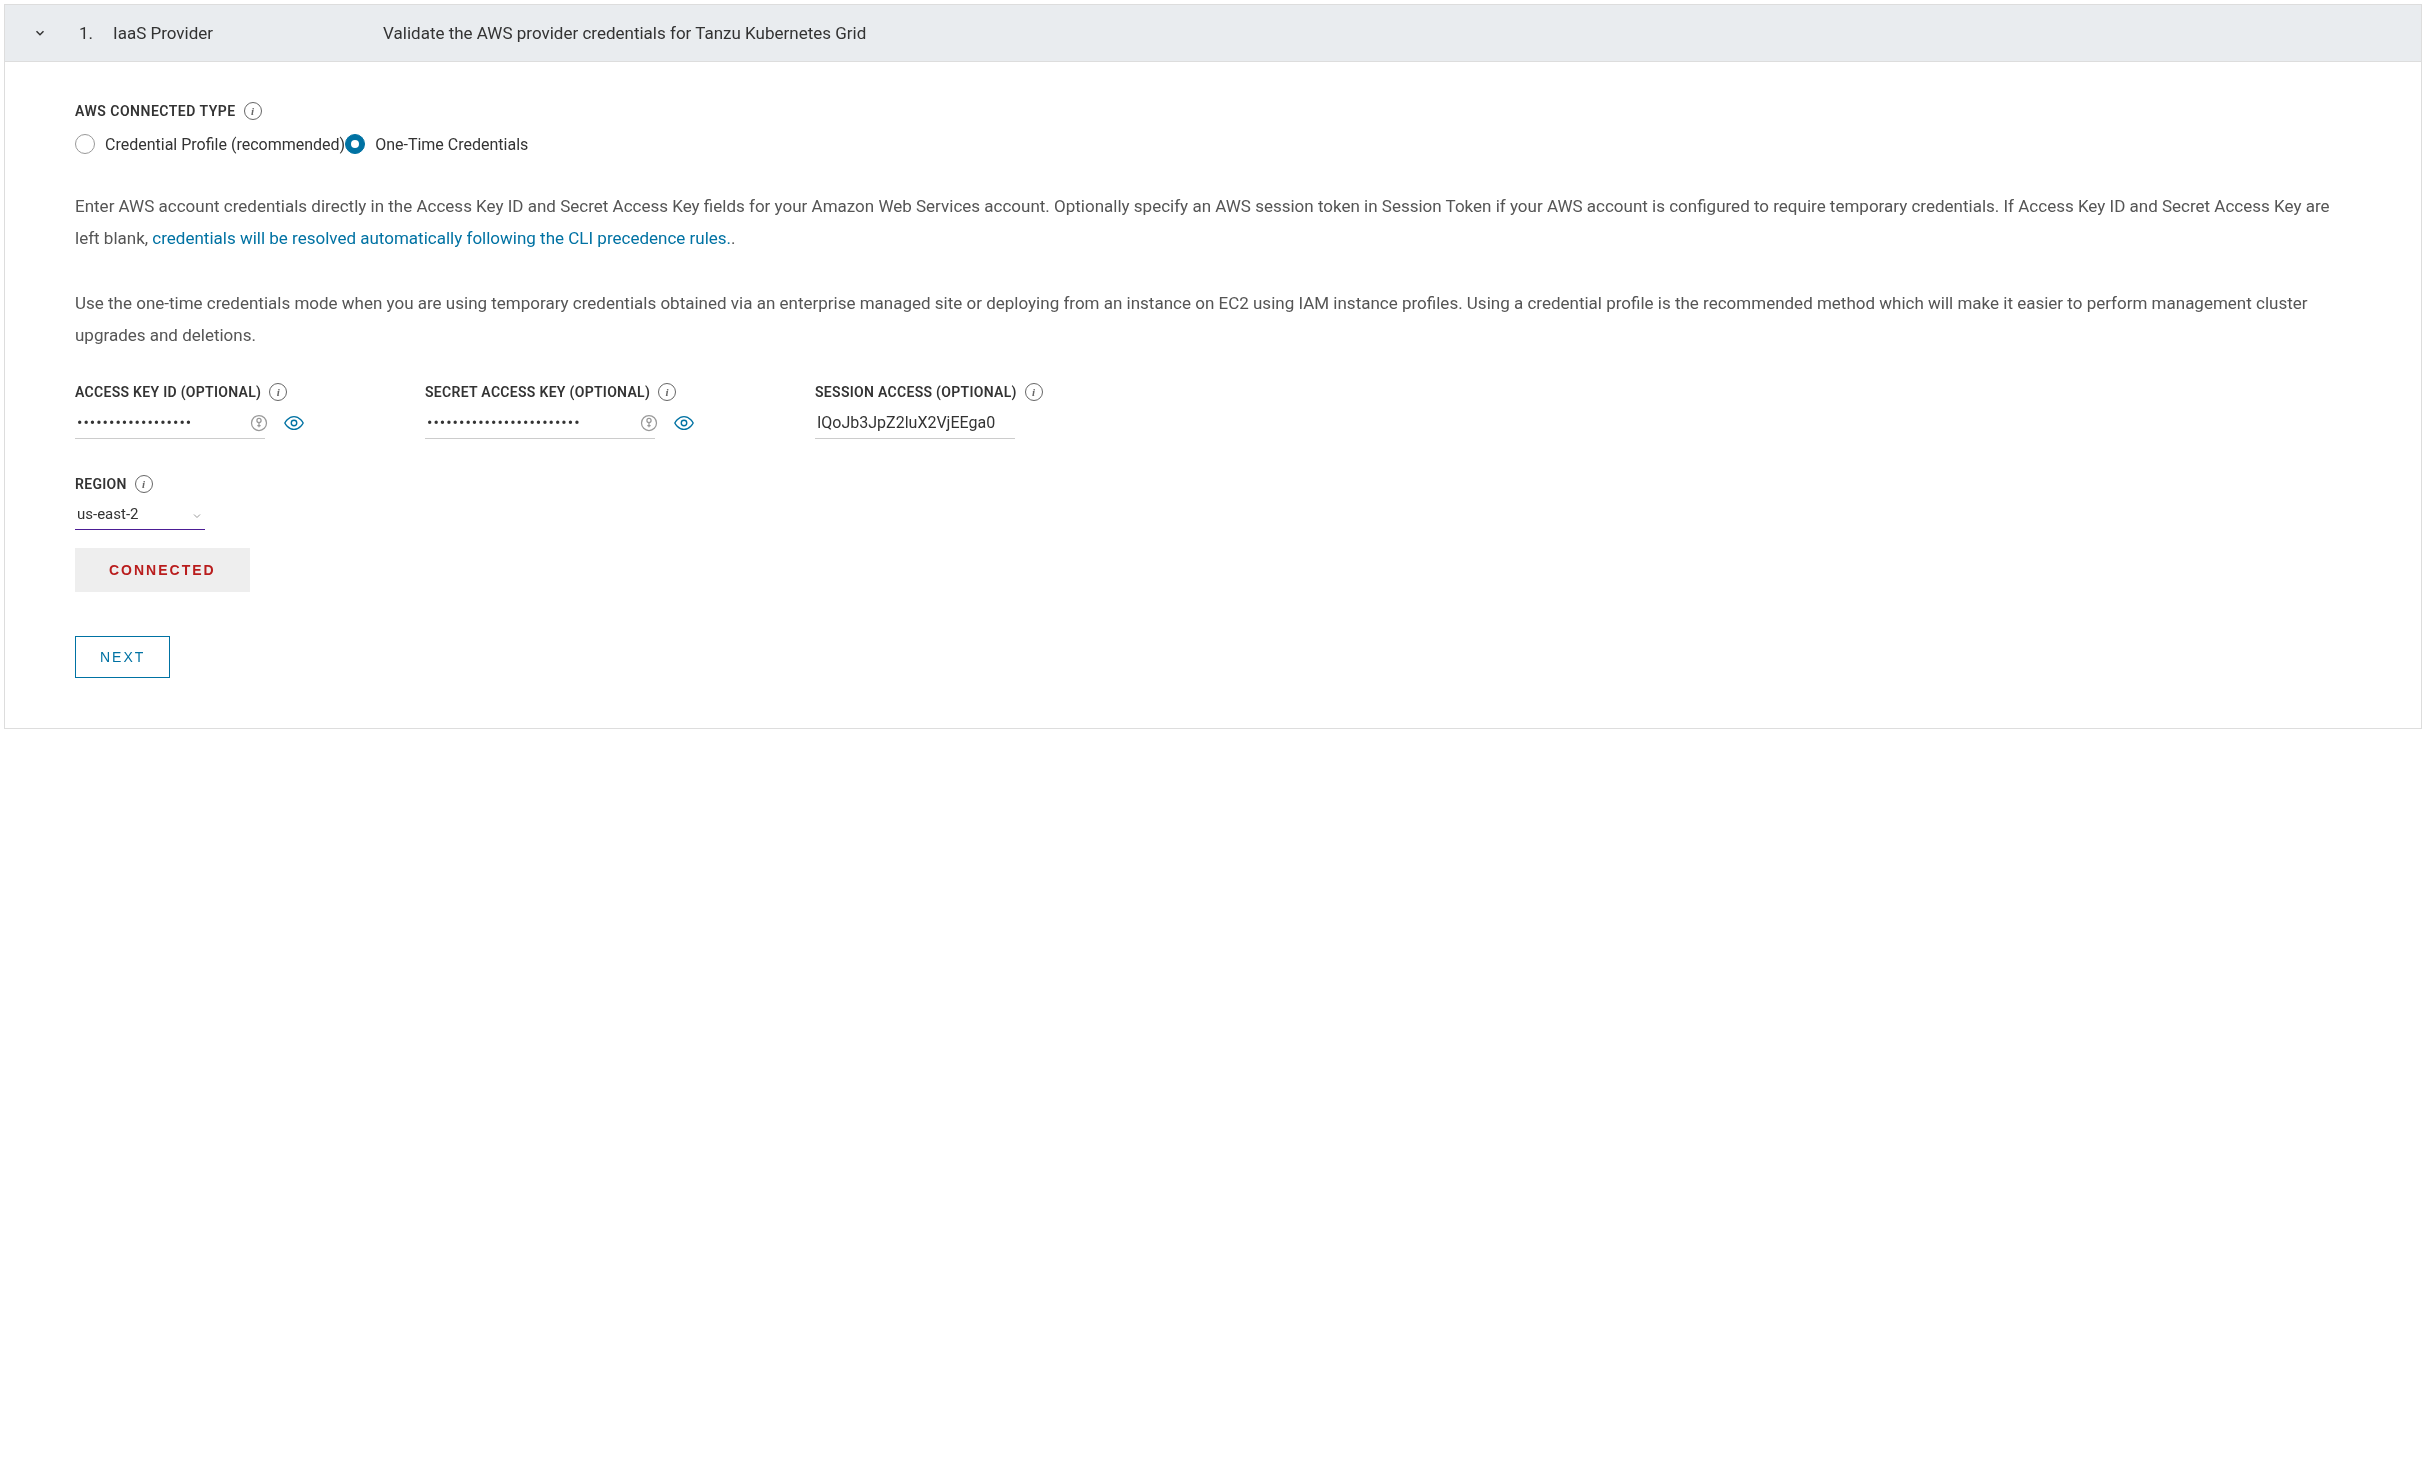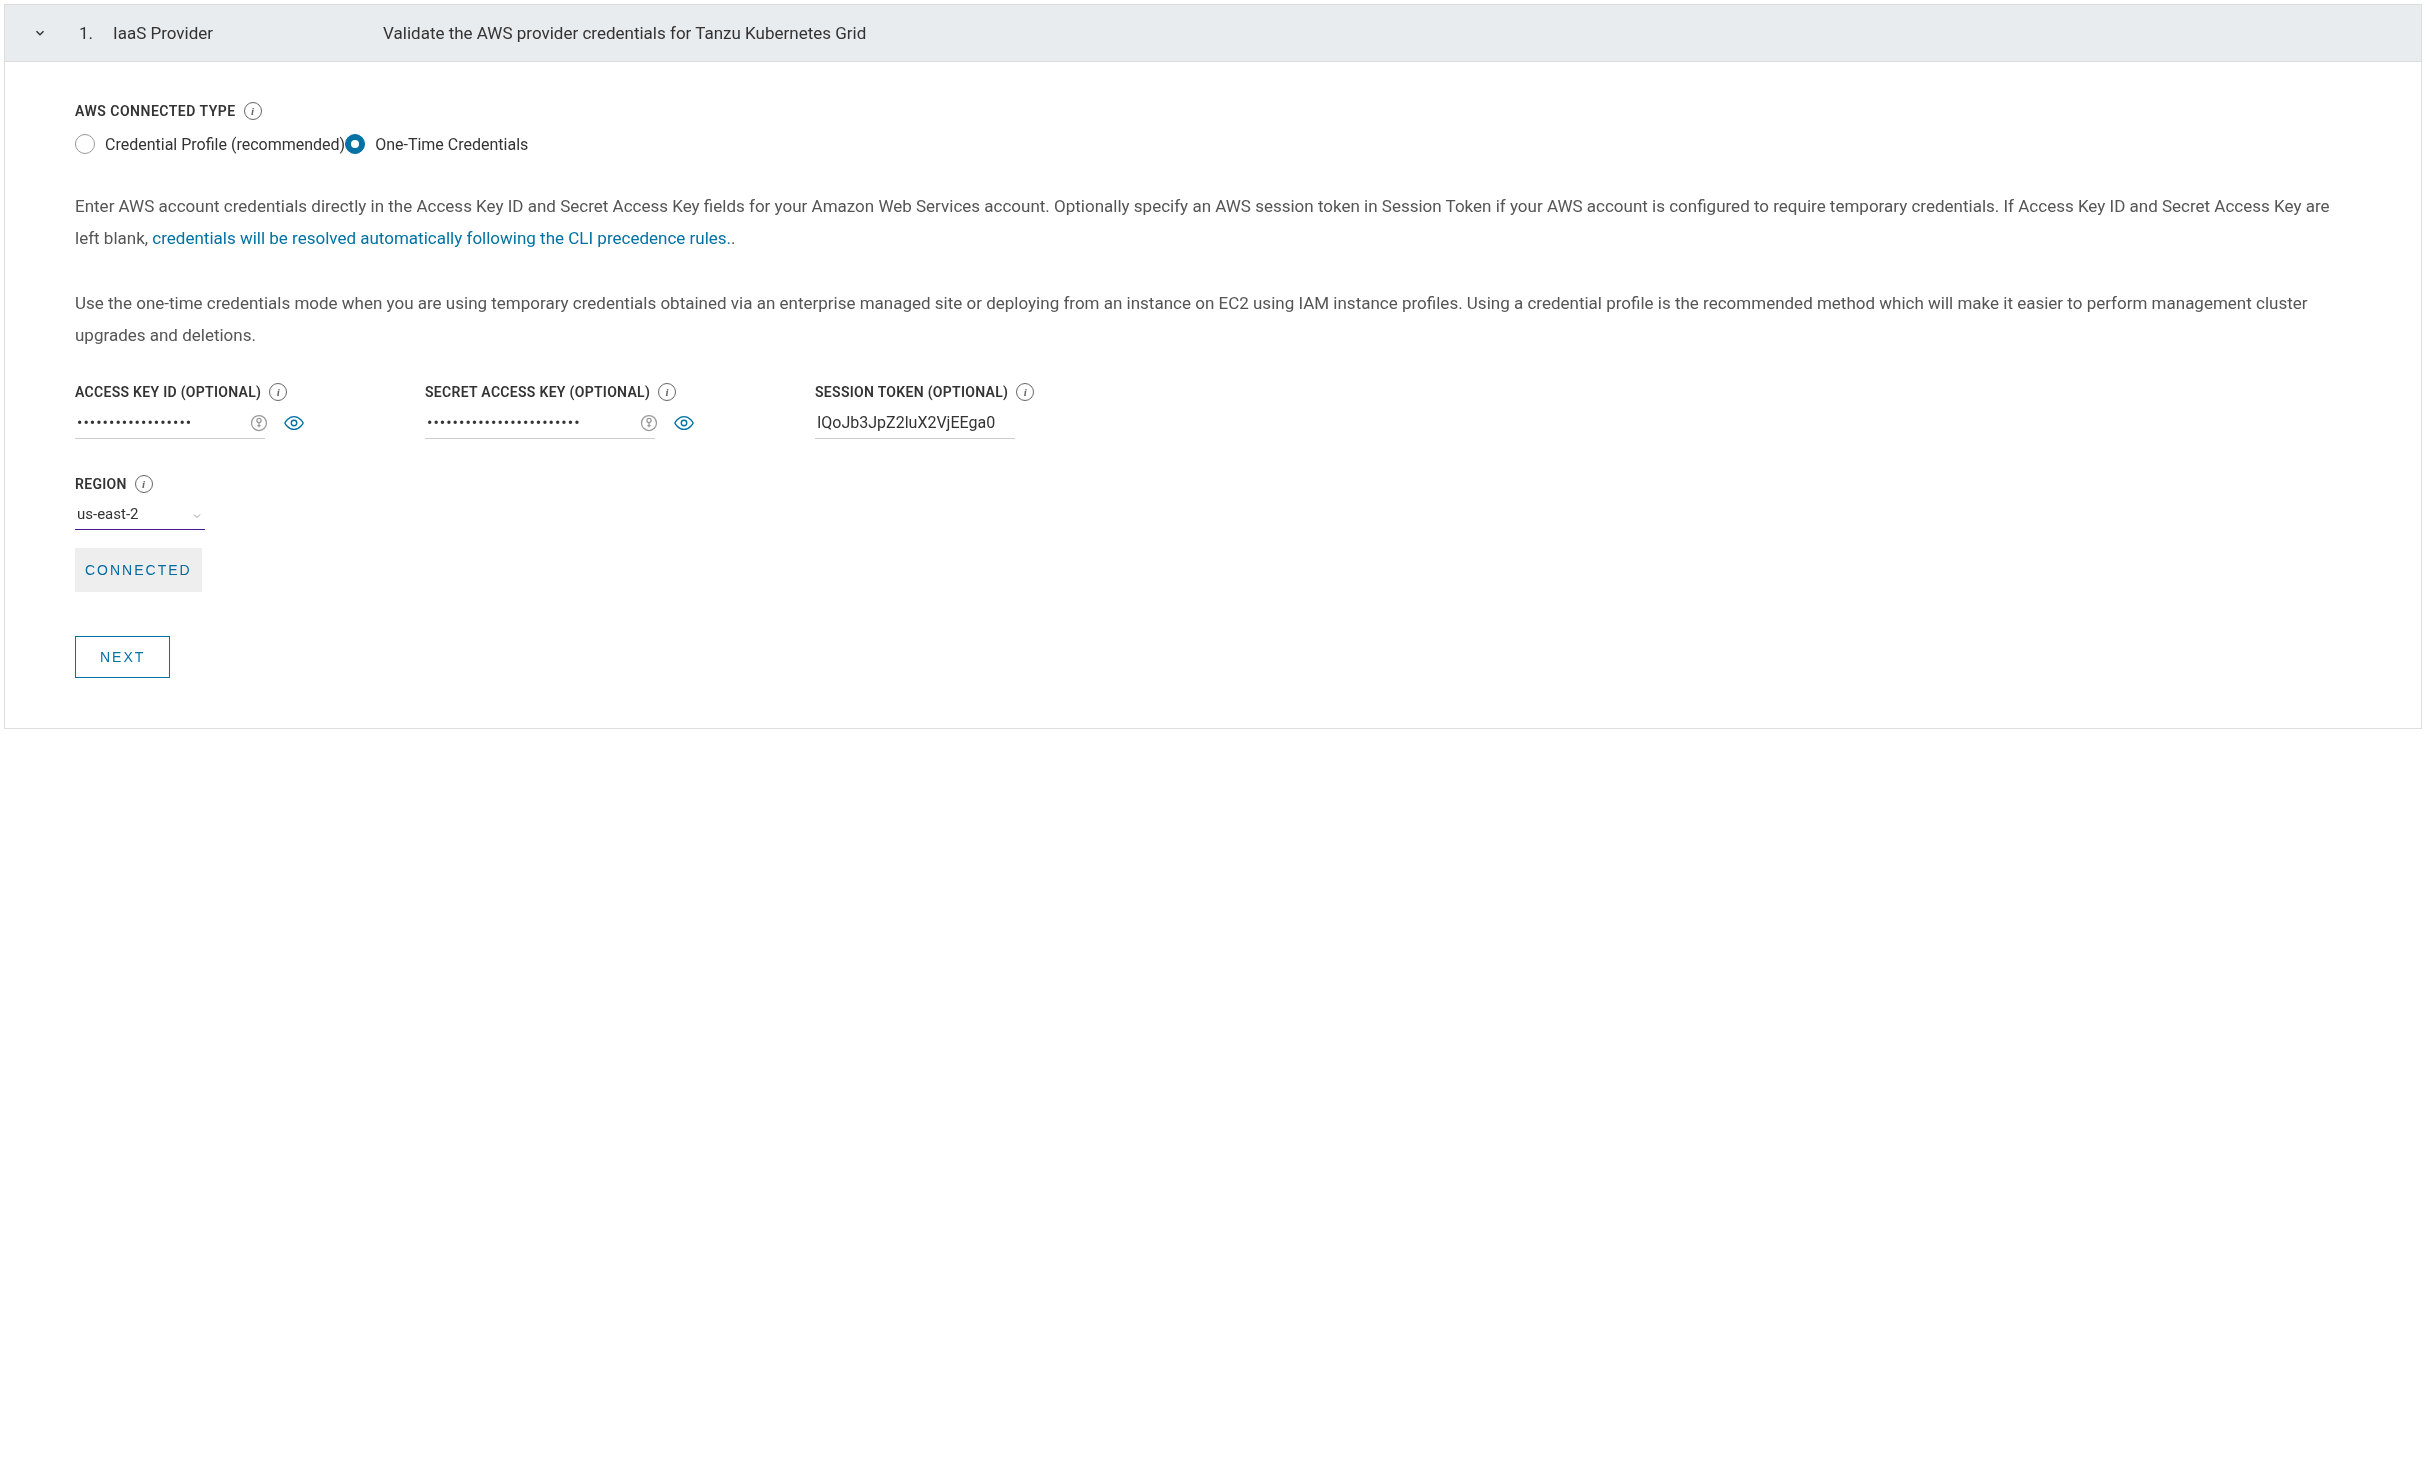--- a/index.html
+++ b/index.html
@@ -193,25 +193,25 @@
     }
     .select-wrap .chevron {
       width: 12px;
       height: 12px;
       color: #999;
     }
     .connected-btn {
       margin-top: 18px;
       background: #eee;
       border: none;
-      color: #0369a1;
+      color: #b91c1c;
       font-size: 14px;
-      font-weight: 400;
+      font-weight: 700;
       letter-spacing: 2px;
-      padding: 14px 10px;
+      padding: 14px 34px;
       cursor: default;
     }
     .next-btn {
       margin-top: 44px;
       background: #fff;
       border: 1px solid #0072a3;
       color: #0072a3;
       font-size: 14px;
       font-weight: 500;
       letter-spacing: 2px;
@@ -298,21 +298,21 @@
             <svg viewBox="0 0 24 24" fill="none" stroke="currentColor" stroke-width="1.5">
                 <path d="M2 12s3.5-7 10-7 10 7 10 7-3.5 7-10 7-10-7-10-7z"></path>
                 <circle cx="12" cy="12" r="3"></circle>
               </svg>
           </span>
         </div>
       </div>
 
       <div class="field">
         <div class="field-label">
-          <span>SESSION TOKEN (OPTIONAL)</span>
+          <span>SESSION ACCESS (OPTIONAL)</span>
           <span class="info-icon">i</span>
         </div>
         <div class="input-wrap">
           <input type="text" class="text-input session" value="IQoJb3JpZ2luX2VjEEga0" style="">
         </div>
       </div>
     </div>
 
     <div class="field">
       <div class="field-label">

